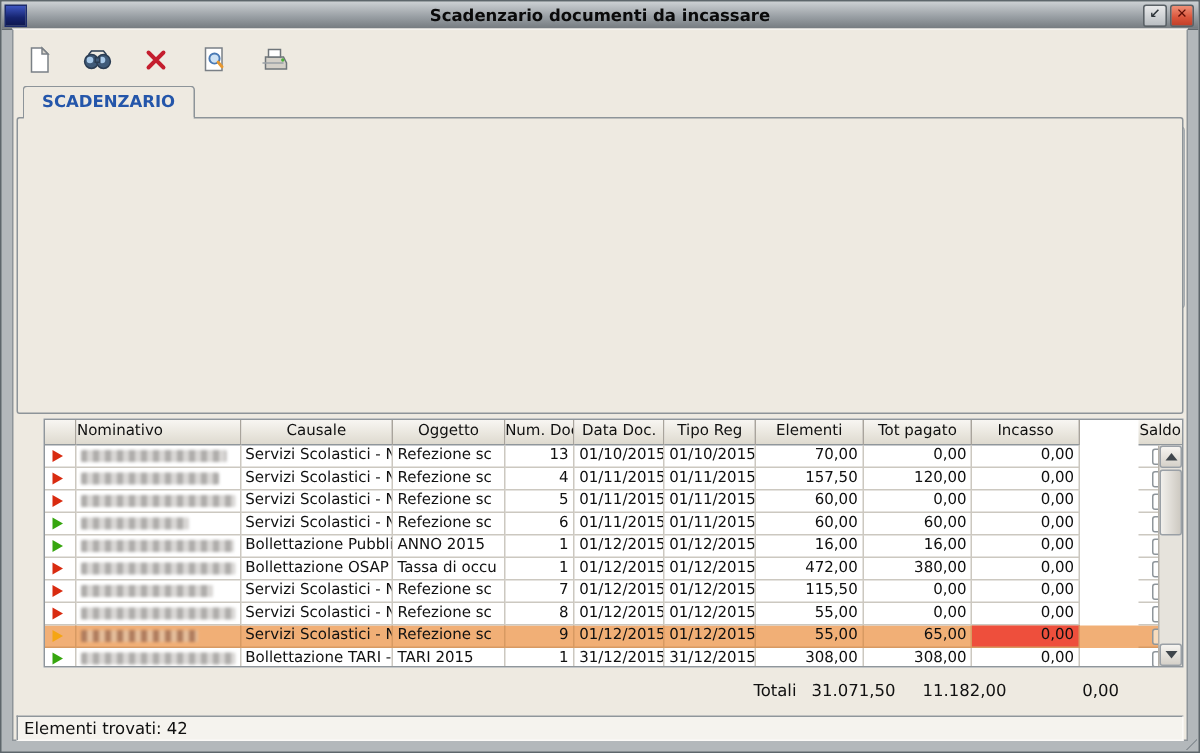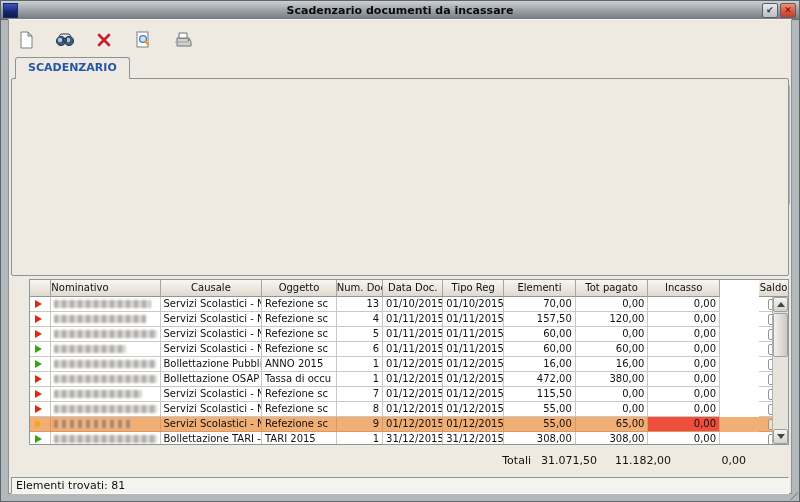--- a/index.html
+++ b/index.html
@@ -560,18 +560,18 @@
     </div>
 
     <div class="totals">
       <span style="left:420px;width:82px">Totali</span>
       <span style="left:470px;width:98px">31.071,50</span>
       <span style="left:560px;width:82px">11.182,00</span>
       <span style="left:640px;width:77px">0,00</span>
     </div>
 
     <div class="statusbar">
-      <span>Elementi trovati: 81</span>
+      <span>Elementi trovati: 42</span>
     </div>
 
   </div>
   <div class="grip"></div>
 </div>
 
 </body></html>

